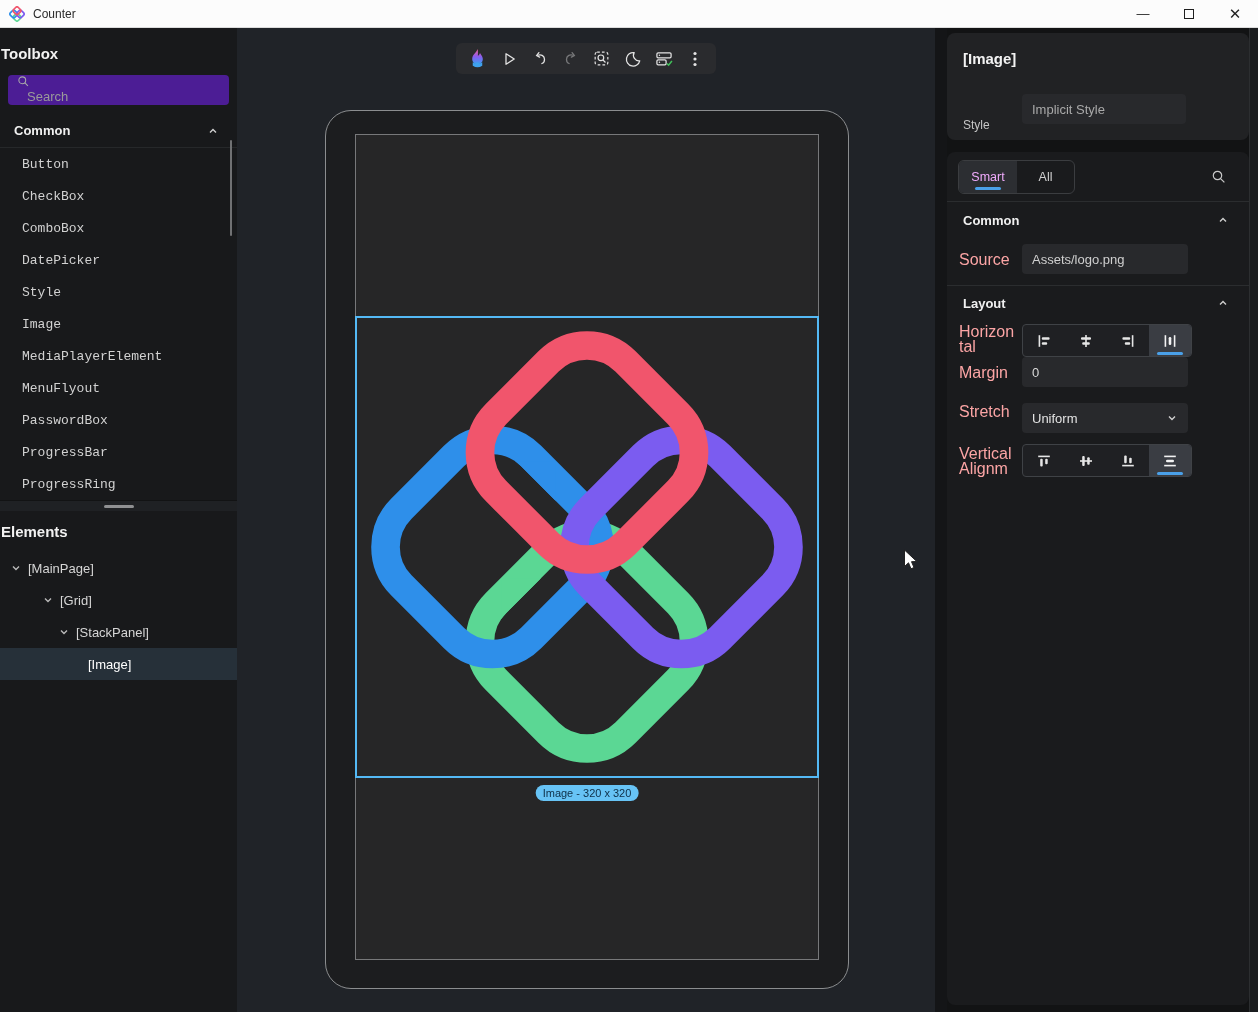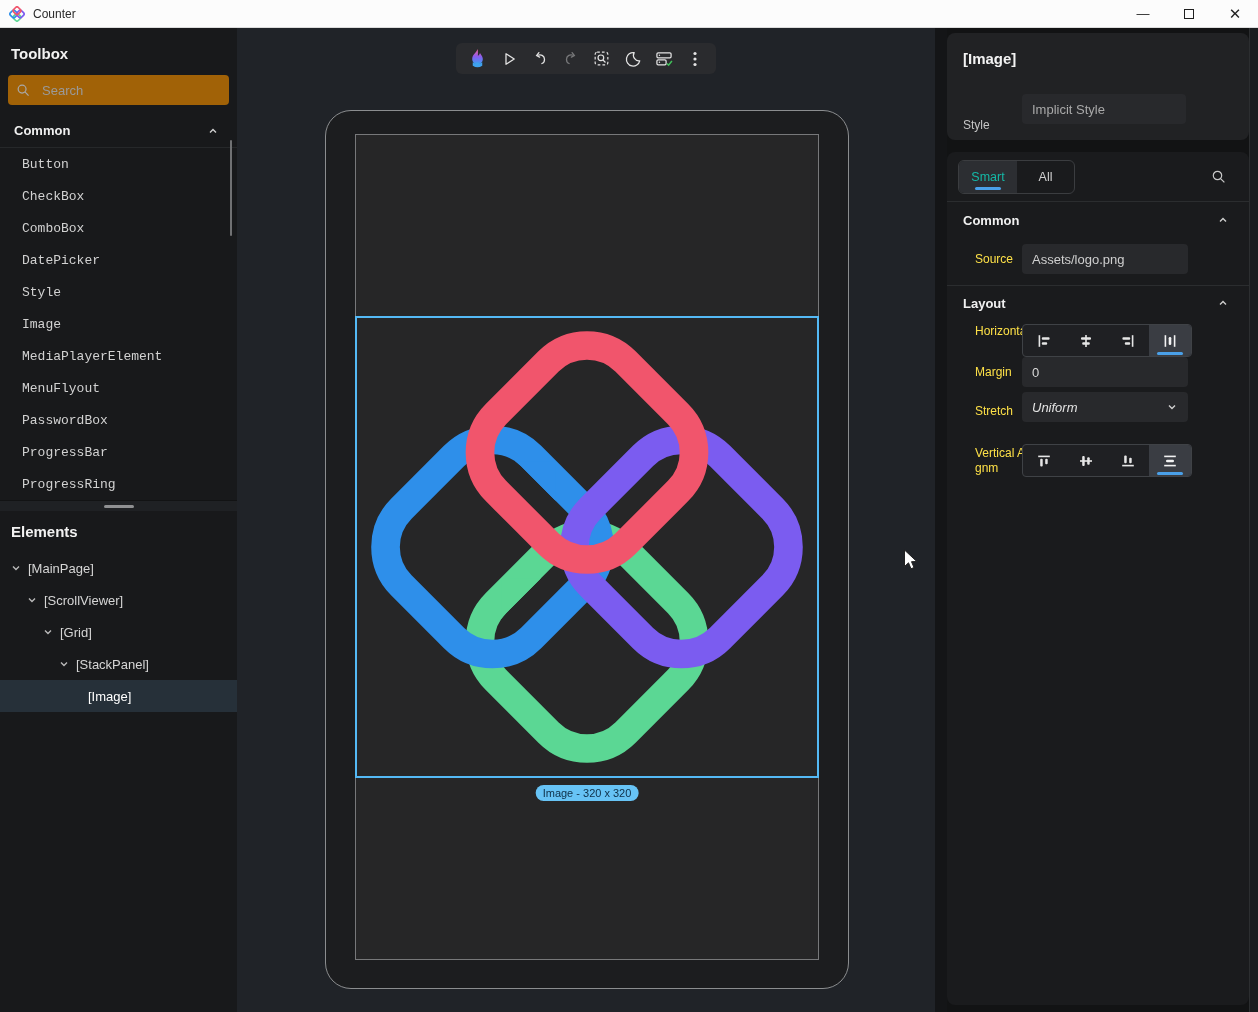--- a/index.html
+++ b/index.html
@@ -17,23 +17,23 @@
   .wbtn{width:46px;height:100%;display:flex;align-items:center;justify-content:center;
         color:#1f1f1f;font-size:13px;cursor:default;}
   .wbtn.max span{width:10px;height:10px;border:1.2px solid #1f1f1f;display:block;}
   .wbtn.close{font-size:15px;}
 
   
   .app{display:flex;height:984px;}
 
   
   .left{width:237px;background:#18191b;position:relative;flex:none;display:flex;flex-direction:column;}
-  .panel-title{font-size:15px;font-weight:bold;color:#f2f2f2;padding:17px 0 0 11px;}
-  .searchbox{margin:13px 8px 0 8px;height:30px;background:#a16207;border-radius:4px;
-             display:flex;align-items:center;padding:0 8px;}
+  .panel-title{font-size:15px;font-weight:bold;color:#f2f2f2;padding:17px 0 0 1px;}
+  .searchbox{margin:13px 8px 0 8px;height:30px;background:#4c1d95;border-radius:4px;
+             display:flex;padding:0 8px;flex-direction:column;}
   .searchbox input{background:transparent;border:none;outline:none;color:#cfcfcf;
                    font-size:13px;margin-left:9px;width:160px;font-family:inherit;}
   .searchbox input::placeholder{color:#9a9a9a;}
   .sec-head{display:flex;align-items:center;margin-top:18px;padding:0 18px 9px 14px;
             border-bottom:1px solid #26282a;}
   .sec-head .lbl{font-size:13px;font-weight:bold;color:#f0f0f0;flex:1;}
   .toolbox-list{position:relative;font-family:Liberation Mono, monospace;}
   .titem{height:32px;display:flex;align-items:center;padding-left:22px;
          font-size:13px;color:#d2d2d2;cursor:default;}
   .vscroll{position:absolute;right:5px;top:-8px;width:2.5px;height:96px;background:#707173;border-radius:2px;}
@@ -76,28 +76,28 @@
   .card1 .ctitle{font-size:15px;font-weight:bold;color:#f2f2f2;padding:17px 0 0 16px;}
   .frow{position:absolute;display:flex;align-items:center;}
   .flabel{font-size:12px;color:#c6c6c6;}
   .tinput{background:#28292c;border:none;outline:none;border-radius:4px;height:30px;
           color:#b9b9b9;font-size:13px;padding:0 10px;font-family:inherit;width:164px;}
   .card2{top:124px;height:853px;background:#1a1b1d;}
   .tabwrap{position:absolute;left:11px;top:8px;height:34px;border:1px solid #3b3d40;
            border-radius:6px;display:flex;overflow:hidden;}
   .tab{width:58px;display:flex;align-items:center;justify-content:center;font-size:12.5px;
        color:#d0d0d0;position:relative;cursor:default;}
-  .tab.active{background:#2c2e32;color:#14b8a6;}
+  .tab.active{background:#2c2e32;color:#f0abfc;}
   .tab.active .underline{position:absolute;bottom:3px;left:50%;transform:translateX(-50%);
        width:26px;height:3px;border-radius:2px;background:#4aa0e8;}
   .rsearch{position:absolute;right:22px;top:17px;}
   .divider{position:absolute;left:0;width:302px;border-top:1px solid #2b2d2f;}
   .rsec-head{position:absolute;left:16px;right:20px;display:flex;align-items:center;}
   .rsec-head .lbl{font-size:13px;font-weight:bold;color:#f0f0f0;flex:1;}
-  .rlabel{position:absolute;left:28px;width:58px;font-size:12px;color:#fde047;
+  .rlabel{position:absolute;left:12px;width:58px;font-size:16px;color:#fca5a5;
           word-break:break-all;line-height:15px;}
   .rinput{position:absolute;left:75px;width:166px;}
   .rselect{position:absolute;left:75px;width:166px;height:30px;background:#28292c;border-radius:4px;
            display:flex;align-items:center;padding:0 10px;font-size:13px;color:#e3e3e3;cursor:default;}
   .rselect .chevd{margin-left:auto;}
   .aligngroup{position:absolute;left:75px;width:170px;height:33px;border:1px solid #3f4246;
               border-radius:4px;display:flex;overflow:hidden;background:#1f2023;}
   .abtn{width:42px;height:100%;display:flex;align-items:center;justify-content:center;
         position:relative;cursor:default;}
   .abtn.selected{background:#3a3d43;}
@@ -167,26 +167,20 @@
     </div>
 
     <div class="elements">
       <div class="panel-title" style="padding-top:12px;">Elements</div>
       <div style="height:12px;"></div>
       <div class="trow" style="padding-left:10px;">
         <svg class="chev" viewBox="0 0 12 12">
             <polyline points="3,4.5 6,7.5 9,4.5" fill="none" stroke="#b9b9b9" stroke-width="1.4"></polyline>
           </svg>
         <span>[MainPage]</span>
-      </div>
-      <div class="trow" style="padding-left:26px;">
-        <svg class="chev" viewBox="0 0 12 12">
-            <polyline points="3,4.5 6,7.5 9,4.5" fill="none" stroke="#b9b9b9" stroke-width="1.4"></polyline>
-          </svg>
-        <span>[ScrollViewer]</span>
       </div>
       <div class="trow" style="padding-left:42px;">
         <svg class="chev" viewBox="0 0 12 12">
             <polyline points="3,4.5 6,7.5 9,4.5" fill="none" stroke="#b9b9b9" stroke-width="1.4"></polyline>
           </svg>
         <span>[Grid]</span>
       </div>
       <div class="trow" style="padding-left:58px;">
         <svg class="chev" viewBox="0 0 12 12">
             <polyline points="3,4.5 6,7.5 9,4.5" fill="none" stroke="#b9b9b9" stroke-width="1.4"></polyline>
@@ -375,21 +369,21 @@
               <rect x="6.7" y="4" width="2.6" height="8" rx="1.2"></rect>
           </svg>
           <span class="underline"></span>
         </div>
       </div>
 
       <div class="rlabel" style="top:213px;">Margin</div>
       <input class="tinput rinput" style="top: 205px; color: rgb(217, 217, 217);" value="0">
 
       <div class="rlabel" style="top:252px;">Stretch</div>
-      <div class="rselect" style="top:240px;font-style:italic;">
+      <div class="rselect" style="top:251px;">
         <span>Uniform</span>
         <svg class="chevd" width="12" height="12" viewBox="0 0 12 12">
           <polyline points="3,4.5 6,7.5 9,4.5" fill="none" stroke="#cfcfcf" stroke-width="1.4"></polyline>
         </svg>
       </div>
 
       <div class="rlabel" style="top:294px;">Vertical Alignm</div>
       <div class="aligngroup" style="top:292px;">
         <div class="abtn">
           <svg width="16" height="16" viewBox="0 0 16 16" fill="#e6e6e6">

